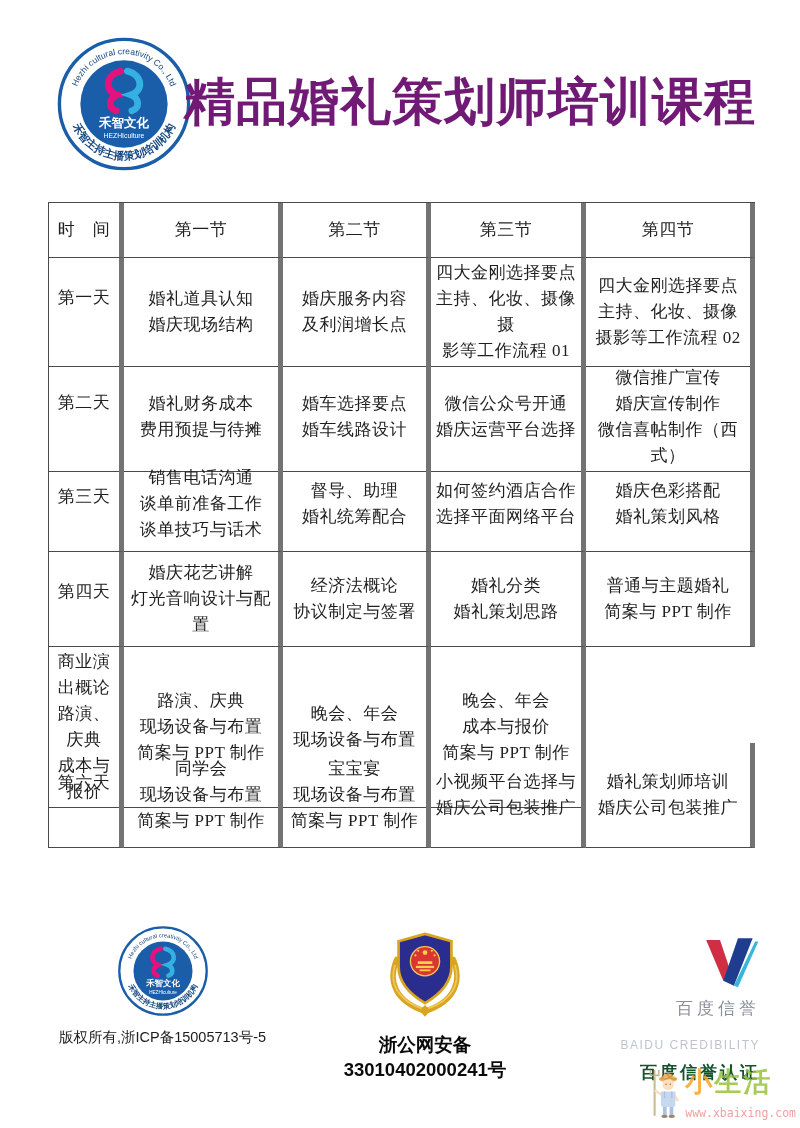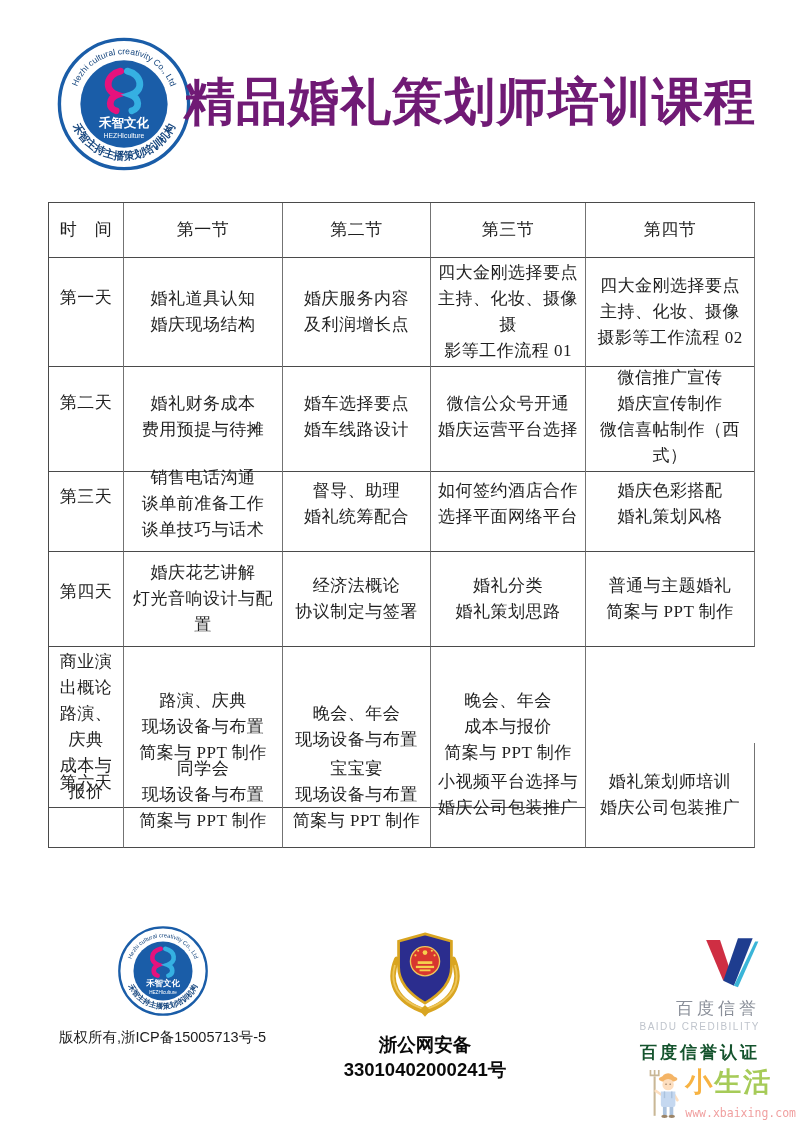--- a/index.html
+++ b/index.html
@@ -16,40 +16,40 @@
     text-align:center; font-size:51px; font-weight:700; color:#701a75;
     letter-spacing:1px; white-space:nowrap;
   }
   
   .course-table {
     position:absolute; left:48px; top:202px;
     border-top:1px solid #4a4a4a; border-left:1px solid #4a4a4a;
   }
   .t-row { display:grid; grid-template-columns:75px 159px 148px 155px 169px; }
   .cell {
-    border-right:1px solid #737373; border-bottom:1px solid #4a4a4a;
+    border-right:5px solid #737373; border-bottom:1px solid #4a4a4a;
     display:flex; align-items:center; justify-content:center;
     text-align:center; font-size:17px; line-height:26px;
     white-space:pre-line; letter-spacing:0.5px; padding:2px 4px;
   }
   .cell.day { align-items:flex-start; padding-top:27px; }
   .t-row.head .cell { align-items:center; padding-top:2px; }
   
   .footer { position:absolute; left:0; top:925px; width:800px; height:150px;
             font-family:"Liberation Sans","DejaVu Sans",sans-serif; }
   .f-left   { position:absolute; left:50px;  width:225px; text-align:center; }
   .f-center { position:absolute; left:305px; width:240px; text-align:center; }
   .f-right  { position:absolute; left:570px; width:190px; text-align:right; }
   .f-left svg   { width:92px; height:92px; }
   .f-center svg { width:82px; height:92px; margin-top:3px; }
   .f-right svg  { width:62px; height:58px; margin-top:8px; }
   .f-copy   { margin-top:7px; font-size:14.5px; color:#1c1c1c; }
   .f-police { margin-top:8px; font-size:18.5px; font-weight:700; color:#0a0a0a; }
   .f-baidu-cn   { margin-top:2px; font-size:17px; color:#8a8f99; letter-spacing:4px; }
-  .f-baidu-en   { margin-top:1px; font-size:10px; color:#bfc4cc; letter-spacing:1.5px; }
+  .f-baidu-en   { margin-top:18px; font-size:12px; color:#bfc4cc; letter-spacing:1.5px; }
   .f-baidu-cert { margin-top:9px; font-size:17px; font-weight:700; color:#14532d; letter-spacing:3px; }
   
   .watermark { position:absolute; right:4px; bottom:7px; display:flex; align-items:center; opacity:.85; }
   .wm-mascot { width:36px; height:54px; }
   .wm-text { margin-left:2px; }
   .wm-chars { font-family:"Liberation Sans","DejaVu Sans",sans-serif; font-weight:700;
               font-size:27px; line-height:1; letter-spacing:2px; }
   .wm-c1 { color:#f6a623; } .wm-c2 { color:#97c23c; } .wm-c3 { color:#97c23c; }
   .wm-url { margin-top:10px; font-size:11.5px; color:#ee8f8f;
             font-family:"DejaVu Sans Mono","Liberation Mono",monospace; }

